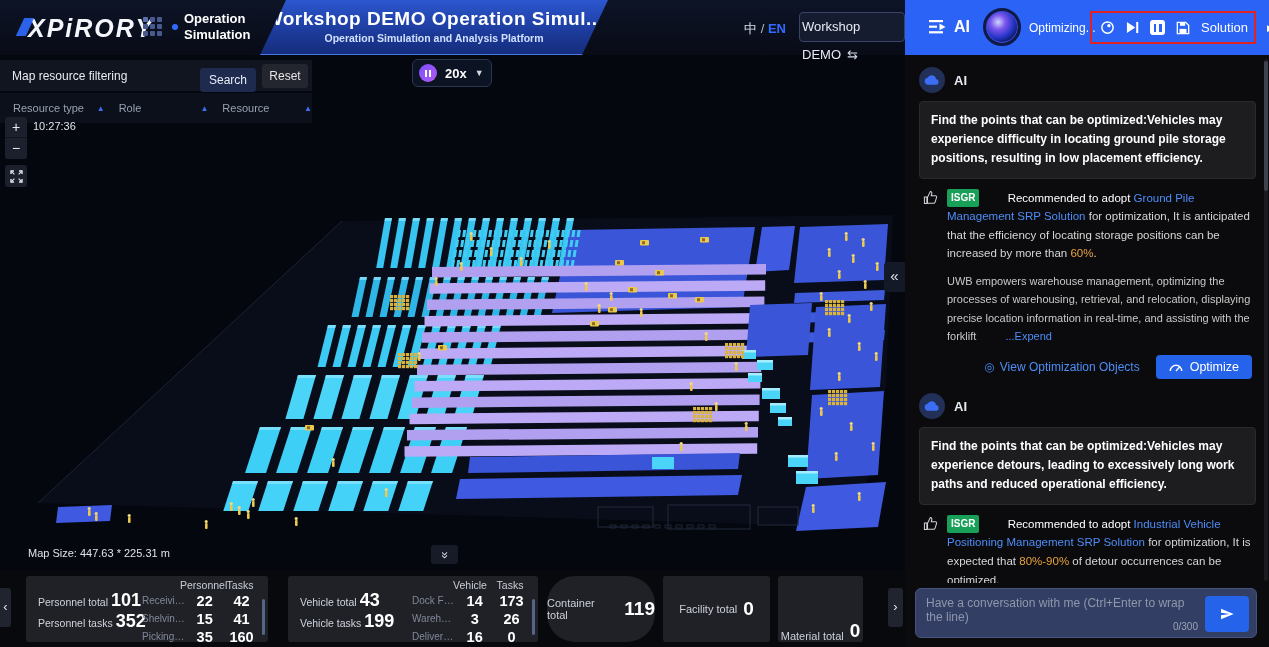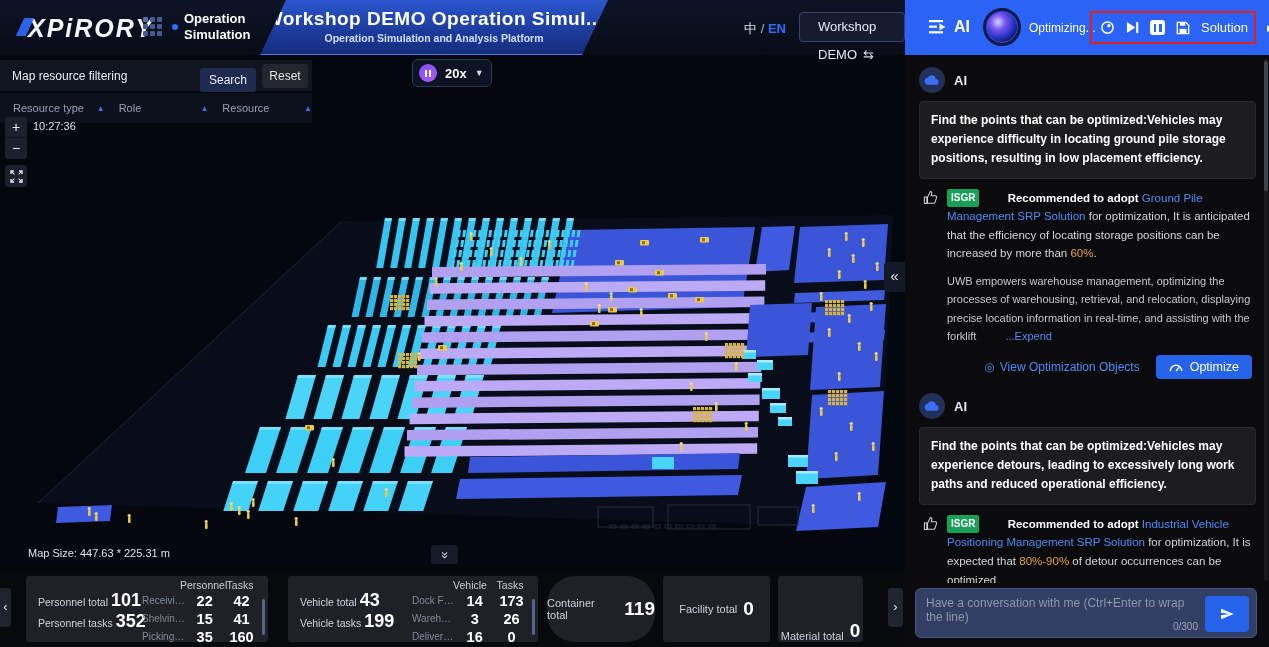--- a/index.html
+++ b/index.html
@@ -24,21 +24,21 @@
   .banner { position:absolute; left:260px; top:0; width:348px; height:55px;
     background:linear-gradient(180deg,#2c57cf 0%,#1c3a9a 60%,#152d7c 100%);
     clip-path:polygon(26px 0, 100% 0, calc(100% - 26px) 100%, 0 100%);
     text-align:center; z-index:31; border-bottom:1px solid #4a77e8; }
   .banner-title { margin-top:8px; font-size:19px; font-weight:bold; color:#fff; letter-spacing:.5px; }
   .banner-sub { margin-top:2px; font-size:10.5px; color:#cfe0ff; font-weight:bold; }
 
   .lang { position:absolute; left:744px; top:20px; font-size:13px; color:#aeb6c8; }
   .lang .zh { color:#d9dee9; }
   .lang .en { color:#2f6bff; font-weight:bold; }
-  .ws-btn { position:absolute; left:799px; top:12px; height:30px; padding:0 18px; line-height:28px;
+  .ws-btn { position:absolute; left:799px; top:12px; height:30px; padding:0 2px; line-height:28px;
     background:#151c30; border:1px solid #39436a; border-radius:4px; font-size:13px; color:#e6eaf3; cursor:pointer; }
   .ws-btn .sw { color:#cfd6e6; margin-left:6px; }
 
   
   .ai-header { position:absolute; left:905px; top:0; width:364px; height:55px; background:#2a63f6; z-index:30; }
   .menu-ai { position:absolute; left:24px; top:18px; display:flex; align-items:center; gap:7px; cursor:pointer; }
   .menu-ai .lbl { font-size:16px; font-weight:bold; color:#fff; }
   .orb { position:absolute; left:78px; top:8px; width:38px; height:38px; border-radius:50%;
     background:radial-gradient(circle at 38% 35%, #cdd6ff 0%, #7a55ec 26%, #2233c4 55%, #080d33 82%);
     border:3px solid #101a46; box-shadow:0 0 0 1px #3a4fd8 inset; }
@@ -130,21 +130,21 @@
   .msg-head { display:flex; align-items:center; gap:9px; margin:4px 0 8px 0; }
   .avatar { width:26px; height:26px; border-radius:50%; background:#223057; display:flex; align-items:center; justify-content:center; }
   .sender { font-size:13px; font-weight:bold; color:#e8eaf0; }
   .finding-card { background:#1d1d20; border:1px solid #2a2a2e; border-radius:4px; padding:9px 11px;
     font-size:12px; font-weight:bold; color:#fff; line-height:1.6; }
   .rec-block { display:flex; margin:10px 2px 0 4px; }
   .thumb-col { width:24px; padding-top:1px; }
   .rec-text { flex:1; font-size:11.5px; color:#d6d6d6; line-height:1.62; }
   .badge { display:inline-block; background:#18a058; color:#fff; font-size:10px; font-weight:bold;
     padding:1px 4px; border-radius:2px; margin-right:5px; vertical-align:1px; }
-  .rec-bold { color:#fff; font-weight:bold;padding-left:20px; }
+  .rec-bold { color:#fff; font-weight:normal;padding-left:20px; }
   .link { color:#4d8df7; cursor:pointer; }
   .hl { color:#e8a33d; }
   .detail { margin-top:9px; font-size:11px; color:#c9c9c9; line-height:1.66; }
   .expand { color:#4d8df7; margin-left:26px; cursor:pointer; }
   .msg-foot { display:flex; justify-content:flex-end; align-items:center; gap:16px; margin:10px 4px 2px 0; }
   .view-link { color:#4d8df7; font-size:12px; cursor:pointer; display:flex; align-items:center; gap:5px; }
   .opt-btn { background:#2563eb; color:#fff; font-size:12.5px; border-radius:4px; padding:5px 13px;
     display:flex; align-items:center; gap:7px; cursor:pointer; }
 
   .chat-input { position:absolute; left:10px; right:12px; bottom:9px; height:50px; background:#323e63;

